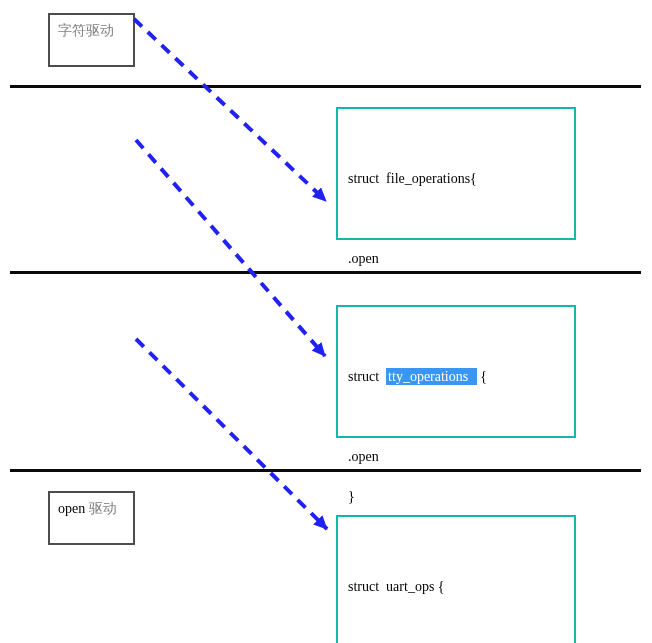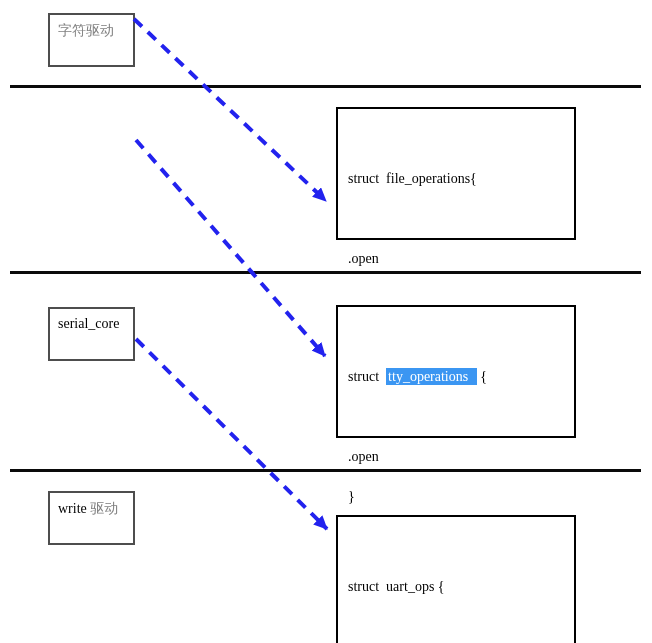--- a/index.html
+++ b/index.html
@@ -18,21 +18,21 @@
   .layer-box{
     position:absolute;left:48px;width:87px;height:54px;
     border:2px solid #4d4d4d;background:#ffffff;
     box-sizing:border-box;
     font-size:14px;color:#000000;
     padding:7px 0 0 8px;
   }
   .gray-text{color:#808080;}
   .struct-box{
     position:absolute;left:336px;width:240px;height:133px;
-    border:2px solid #000000;background:#ffffff;
+    border:2px solid #14b8a6;background:#ffffff;
     box-sizing:border-box;
     font-size:14px;color:#000000;
     padding:4px 0 0 10px;
     line-height:26.5px;
     white-space:pre;
   }
   .struct-box .line{height:26.5px;}
   .s-name{margin-left:7px;}
   .s-name.hl{
     background:#3b96f2;color:#ffffff;
@@ -51,26 +51,23 @@
 
   <div class="divider" style="top:85px"></div>
   <div class="divider" style="top:271px"></div>
   <div class="divider" style="top:469px"></div>
 
   <div class="layer-box" style="top:13px">
     <span class="gray-text">字符驱动</span>
   </div>
 
 
-  <div class="layer-box" style="top:307px">
-    <span>serial_core</span>
-  </div>
 
   <div class="layer-box" style="top:491px">
-    <span>write </span><span class="gray-text">驱动</span>
+    <span>open </span><span class="gray-text">驱动</span>
   </div>
 
   <div class="struct-box" style="top:107px">
     <div class="line"><span>struct</span><span class="s-name">file_operations</span><span>{</span></div>
     <div class="line">.open</div>
     <div class="line">.read</div>
     <div class="line">.write</div>
     <div class="line">}</div>
   </div>
 

